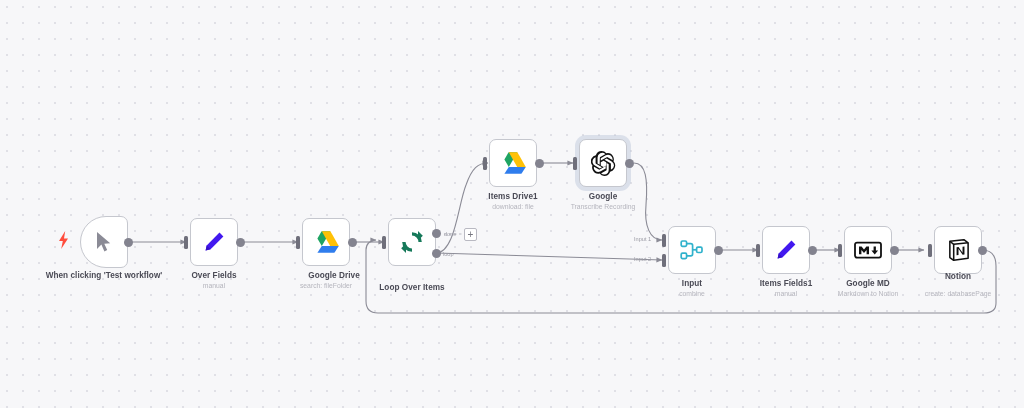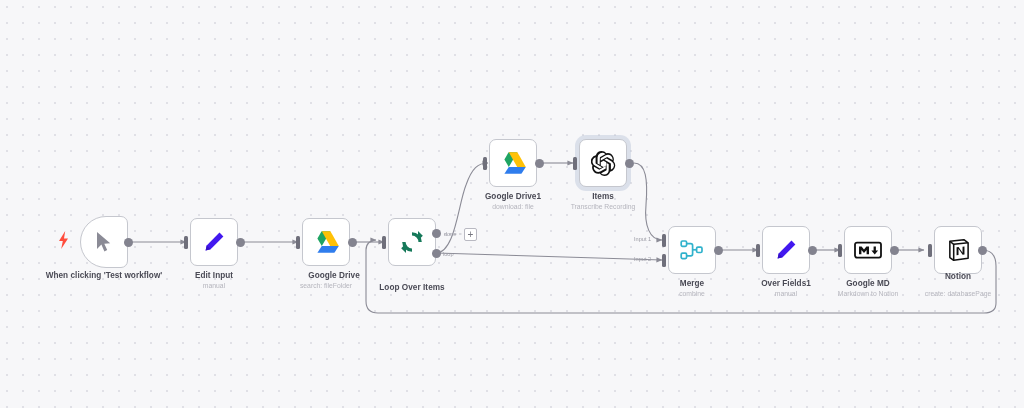--- a/index.html
+++ b/index.html
@@ -172,21 +172,21 @@
   <div class="node" style="left:190px;top:218px;width:48px;height:48px;">
     <span class="node-icon">
       <svg width="24" height="24" viewBox="0 0 24 24">
         <path d="M17.5,2.6 L21.4,6.5 L8.6,19.3 L3.6,20.4 L4.7,15.4 Z" fill="#4218ef"></path>
         <path d="M4.7,15.4 L3.6,20.4 L8.6,19.3 Z" fill="#3510c9"></path>
       </svg>
     </span>
   </div>
   <div class="port-in" style="left:184px;top:236px;"></div>
   <div class="port-out" style="left:236px;top:238px;"></div>
-  <div class="node-label" style="left:154px;top:271px;width:120px;">Edit Input</div>
+  <div class="node-label" style="left:154px;top:271px;width:120px;">Over Fields</div>
   <div class="node-sub" style="left:154px;top:281px;width:120px;">manual</div>
 
   <div class="node" style="left:302px;top:218px;width:48px;height:48px;">
     <span class="node-icon">
       <svg width="26" height="24" viewBox="0 0 26 24">
         <path d="M8.6,1.2 L17.4,1.2 L8.8,16.0 L4.4,8.6 Z" fill="#1fa463"></path>
         <path d="M17.4,1.2 L25.8,16.0 L17.2,16.0 L8.8,1.2 Z" fill="#ffc107"></path>
         <path d="M8.8,16.0 L25.8,16.0 L21.4,22.8 L4.4,22.8 Z" fill="#2f7ded"></path>
         <path d="M8.8,16.0 L4.4,8.6 L0.2,16.0 L4.4,22.8 Z" fill="#1fa463" opacity="0"></path>
       </svg>
@@ -221,67 +221,67 @@
     <span class="node-icon">
       <svg width="26" height="24" viewBox="0 0 26 24">
         <path d="M8.6,1.2 L17.4,1.2 L8.8,16.0 L4.4,8.6 Z" fill="#1fa463"></path>
         <path d="M17.4,1.2 L25.8,16.0 L17.2,16.0 L8.8,1.2 Z" fill="#ffc107"></path>
         <path d="M8.8,16.0 L25.8,16.0 L21.4,22.8 L4.4,22.8 Z" fill="#2f7ded"></path>
       </svg>
     </span>
   </div>
   <div class="port-in" style="left:483px;top:157px;"></div>
   <div class="port-out" style="left:535px;top:159px;"></div>
-  <div class="node-label" style="left:453px;top:192px;width:120px;">Google Drive1</div>
+  <div class="node-label" style="left:453px;top:192px;width:120px;">Items Drive1</div>
   <div class="node-sub" style="left:453px;top:202px;width:120px;">download: file</div>
 
   <div class="node selected" style="left:579px;top:139px;width:48px;height:48px;">
     <span class="node-icon">
       <svg width="25" height="25" viewBox="0 0 24 24">
         <path fill="#111111" d="M21.6,9.9a5.9,5.9,0,0,0-.5-4.9,6,6,0,0,0-6.4-2.9A5.9,5.9,0,0,0,10.3,0,6,6,0,0,0,4.6,4.1,5.9,5.9,0,0,0,.7,6.9a6,6,0,0,0,.7,7A5.9,5.9,0,0,0,1.9,18.8a6,6,0,0,0,6.4,2.9A5.9,5.9,0,0,0,12.7,24a6,6,0,0,0,5.7-4.1,5.9,5.9,0,0,0,3.9-2.9A6,6,0,0,0,21.6,9.9Zm-9,12.6a4.4,4.4,0,0,1-2.8-1l.1-.1,4.7-2.7a.8.8,0,0,0,.4-.7V11.5l2,1.2v5.5A4.5,4.5,0,0,1,12.6,22.5ZM3.3,18a4.4,4.4,0,0,1-.5-3l.1.1,4.7,2.7a.8.8,0,0,0,.8,0l5.7-3.3v2.3L9.3,19.5A4.5,4.5,0,0,1,3.3,18ZM2.1,7.8A4.4,4.4,0,0,1,4.4,5.9V11.5a.8.8,0,0,0,.4.7l5.7,3.3-2,1.2L3.8,14A4.5,4.5,0,0,1,2.1,7.8ZM18.7,11.7,13,8.4l2-1.2,4.8,2.8a4.5,4.5,0,0,1-.7,8.1V12.4A.8.8,0,0,0,18.7,11.7ZM20.7,8.7l-.1-.1L15.9,5.9a.8.8,0,0,0-.8,0L9.4,9.2V6.9l4.8-2.8a4.5,4.5,0,0,1,6.5,4.6ZM8.3,13.1l-2-1.2V6.4a4.5,4.5,0,0,1,7.4-3.5l-.1.1L8.9,5.7a.8.8,0,0,0-.4.7ZM9.4,10.8,12,9.3l2.6,1.5v3L12,15.3,9.4,13.8Z"></path>
       </svg>
     </span>
   </div>
   <div class="port-in" style="left:573px;top:157px;"></div>
   <div class="port-out" style="left:625px;top:159px;"></div>
-  <div class="node-label" style="left:543px;top:192px;width:120px;">Items</div>
+  <div class="node-label" style="left:543px;top:192px;width:120px;">Google</div>
   <div class="node-sub" style="left:543px;top:202px;width:120px;">Transcribe Recording</div>
 
   <div class="node" style="left:668px;top:226px;width:48px;height:48px;">
     <span class="node-icon">
       <svg width="26" height="24" viewBox="0 0 26 24">
         <g fill="none" stroke="#31b2cc" stroke-width="1.7">
           <rect x="2.2" y="3.0" width="5.4" height="5.4" rx="1.3"></rect>
           <rect x="2.2" y="15.2" width="5.4" height="5.4" rx="1.3"></rect>
           <rect x="17.6" y="9.1" width="5.4" height="5.4" rx="1.3"></rect>
           <path d="M7.6,5.7 L11.8,5.7 Q13.6,5.7 13.6,7.6 L13.6,16.0 Q13.6,17.9 11.8,17.9 L7.6,17.9"></path>
           <path d="M13.6,11.8 L17.6,11.8"></path>
         </g>
       </svg>
     </span>
   </div>
   <div class="port-in" style="left:662px;top:234px;"></div>
   <div class="port-in" style="left:662px;top:254px;"></div>
   <div class="port-lbl" style="left:634px;top:236px;">Input 1</div>
   <div class="port-lbl" style="left:634px;top:256px;">Input 2</div>
   <div class="port-out" style="left:714px;top:246px;"></div>
-  <div class="node-label" style="left:632px;top:279px;width:120px;">Merge</div>
+  <div class="node-label" style="left:632px;top:279px;width:120px;">Input</div>
   <div class="node-sub" style="left:632px;top:289px;width:120px;">combine</div>
 
   <div class="node" style="left:762px;top:226px;width:48px;height:48px;">
     <span class="node-icon">
       <svg width="24" height="24" viewBox="0 0 24 24">
         <path d="M17.5,2.6 L21.4,6.5 L8.6,19.3 L3.6,20.4 L4.7,15.4 Z" fill="#4218ef"></path>
         <path d="M4.7,15.4 L3.6,20.4 L8.6,19.3 Z" fill="#3510c9"></path>
       </svg>
     </span>
   </div>
   <div class="port-in" style="left:756px;top:244px;"></div>
   <div class="port-out" style="left:808px;top:246px;"></div>
-  <div class="node-label" style="left:726px;top:279px;width:120px;">Over Fields1</div>
+  <div class="node-label" style="left:726px;top:279px;width:120px;">Items Fields1</div>
   <div class="node-sub" style="left:726px;top:289px;width:120px;">manual</div>
 
   <div class="node" style="left:844px;top:226px;width:48px;height:48px;">
     <span class="node-icon">
       <svg width="28" height="20" viewBox="0 0 28 20">
         <rect x="1" y="2.6" width="26" height="15" rx="2" fill="none" stroke="#111111" stroke-width="1.8"></rect>
         <path d="M5,14.2 L5,6.4 L7.6,6.4 L10,9.6 L12.4,6.4 L15,6.4 L15,14.2 L12.6,14.2 L12.6,9.9 L10,13.1 L7.4,9.9 L7.4,14.2 Z" fill="#111111"></path>
         <path d="M19.6,6.4 L21.9,6.4 L21.9,10.5 L24.1,10.5 L20.75,14.4 L17.4,10.5 L19.6,10.5 Z" fill="#111111"></path>
       </svg>
     </span>

